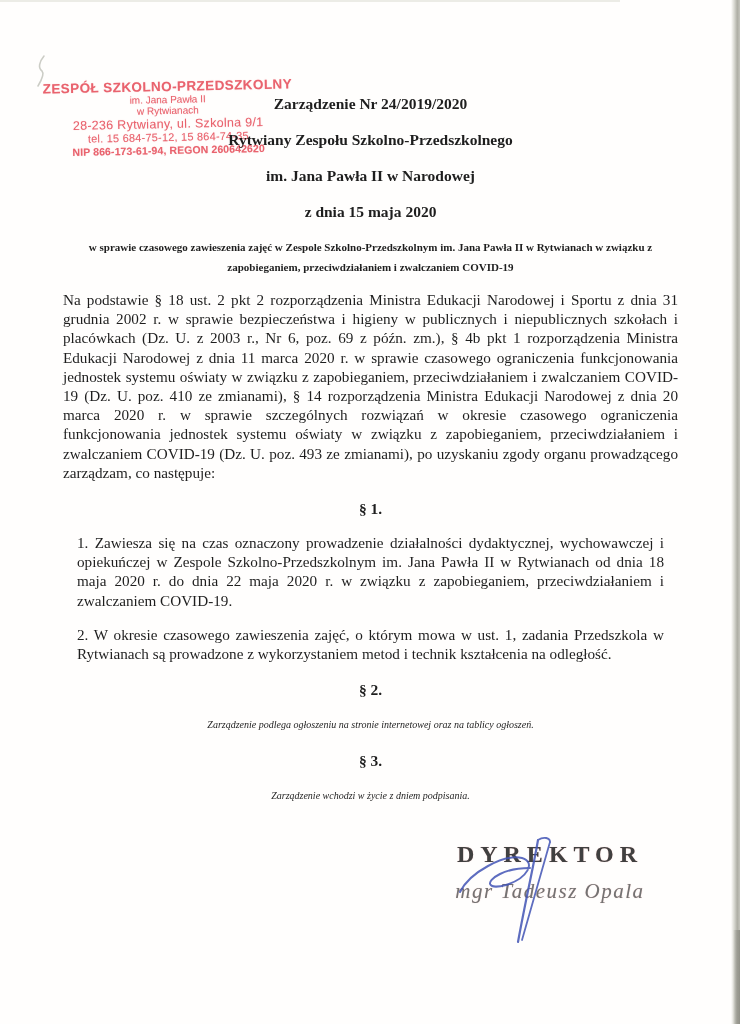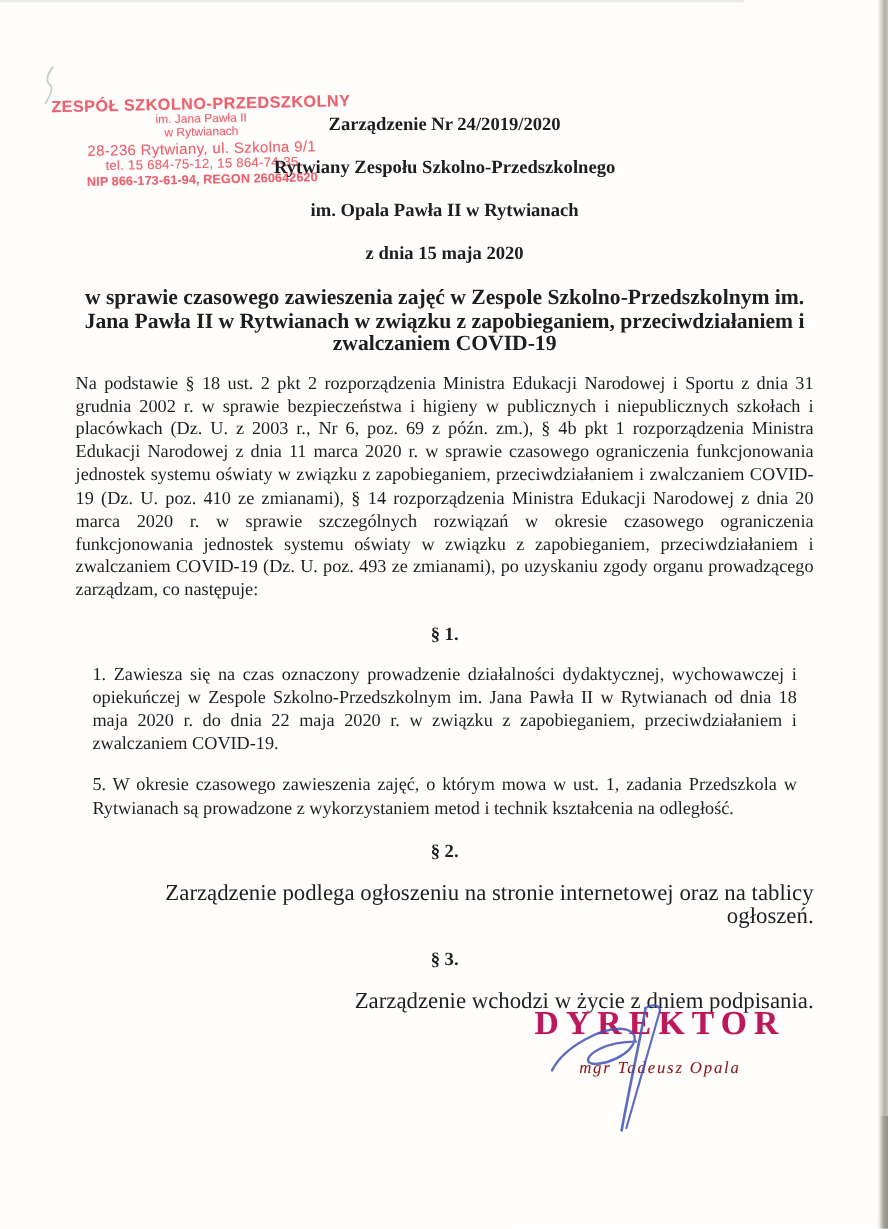--- a/index.html
+++ b/index.html
@@ -34,35 +34,35 @@
   .stamp .l1 { font-size:13.5px; line-height:15px; font-weight:bold; letter-spacing:0.4px; }
   .stamp .l2 { font-size:10px;  line-height:11px; }
   .stamp .l3 { font-size:10px;  line-height:11px; }
   .stamp .l4 { font-size:12.5px; line-height:14px; margin-top:1px; letter-spacing:0.3px; }
   .stamp .l5 { font-size:11px;  line-height:12.5px; letter-spacing:0.2px; }
   .stamp .l6 { font-size:10.5px; line-height:12px; font-weight:bold; letter-spacing:0.1px; }
 
   
   .content { position:absolute; left:63px; top:94px; width:615px; }
   .h-line  { text-align:center; font-weight:bold; font-size:15.5px; line-height:19px; margin:0 0 17px; }
-  .subject { text-align:center; font-weight:bold; font-size:18px; line-height:19.5px; margin:4px 0 0; }
+  .subject { text-align:center; font-weight:bold; font-size:11px; line-height:19.5px; margin:4px 0 0; }
   .intro   { text-align:justify; font-size:15.2px; line-height:19.2px; margin:13px 0 0; }
   .intro b { font-weight:normal; }
   .sec-symbol { text-align:center; font-weight:bold; font-size:15.5px; line-height:19px; margin:17px 0 0; }
   .para    { text-align:justify; font-size:15.2px; line-height:19.2px; margin:15px 14px 0; }
-  .para-plain { text-align:right; font-size:19px; line-height:19.2px; margin:16px 0 0; }
+  .para-plain { text-align:center; font-size:10px; line-height:19.2px; margin:16px 0 0;font-style:italic; }
 
   
   .sig { position:absolute; left:438px; top:842px; width:224px; text-align:center; }
   .sig-title {
-    color:#be185d; font-size:28px; line-height:24px; font-weight:bold;
+    color:#404040; font-size:24px; line-height:24px; font-weight:bold;
     letter-spacing:6px; text-shadow:0 0 1px rgba(207,74,69,0.35);
   }
   .sig-name {
-    color:#7f1d1d; font-size:14px; line-height:20px; font-style:italic;
+    color:#737373; font-size:21px; line-height:20px; font-style:italic;
     letter-spacing:1.5px; margin-top:15px; text-shadow:0 0 1px rgba(207,74,69,0.3);
   }
   .sig-ink { position:absolute; left:8px; top:-12px; pointer-events:none; }
 </style>
 </head>
 <body>
 
 <div class="page">
 
   <div class="edge-top"></div>
@@ -78,30 +78,30 @@
     <div class="l2">im. Jana Pawła II</div>
     <div class="l3">w Rytwianach</div>
     <div class="l4">28-236 Rytwiany, ul. Szkolna 9/1</div>
     <div class="l5">tel. 15 684-75-12, 15 864-74-35</div>
     <div class="l6">NIP 866-173-61-94, REGON 260642620</div>
   </div>
 
   <div class="content">
     <div class="h-line">Zarządzenie Nr 24/2019/2020</div>
     <div class="h-line">Rytwiany Zespołu Szkolno-Przedszkolnego</div>
-    <div class="h-line">im. Opala Pawła II w Rytwianach</div>
+    <div class="h-line">im. Jana Pawła II w Narodowej</div>
     <div class="h-line">z dnia 15 maja 2020</div>
 
     <div class="subject">w sprawie czasowego zawieszenia zajęć w Zespole Szkolno-Przedszkolnym im. Jana Pawła II w Rytwianach  w związku z zapobieganiem, przeciwdziałaniem i zwalczaniem COVID-19</div>
 
     <p class="intro"><span>Na podstawie § 18 ust. 2 pkt 2 rozporządzenia Ministra Edukacji Narodowej i Sportu z dnia 31 grudnia 2002 r. w sprawie bezpieczeństwa i higieny w publicznych i niepublicznych szkołach i placówkach (Dz. U. z 2003 r., Nr 6, poz. 69 z późn. zm.), § 4b pkt 1 rozporządzenia Ministra Edukacji Narodowej z dnia 11 marca 2020 r. w sprawie czasowego ograniczenia funkcjonowania jednostek systemu oświaty w związku z zapobieganiem, przeciwdziałaniem i zwalczaniem COVID-19 (Dz. U. poz. 410 ze zmianami), § 14 rozporządzenia Ministra Edukacji Narodowej z dnia 20 marca 2020 r. w sprawie szczególnych rozwiązań w okresie czasowego ograniczenia funkcjonowania jednostek systemu oświaty w związku z zapobieganiem, przeciwdziałaniem i zwalczaniem COVID-19 (Dz. U. poz. 493 ze zmianami), po uzyskaniu zgody organu prowadzącego </span><b>zarządzam, co następuje:</b></p>
 
     <div class="sec-symbol">§ 1.</div>
     <p class="para">1. Zawiesza się na czas oznaczony prowadzenie działalności dydaktycznej, wychowawczej i opiekuńczej w Zespole Szkolno-Przedszkolnym im. Jana Pawła II w Rytwianach  od dnia 18 maja 2020 r. do dnia 22 maja 2020 r.  w związku z zapobieganiem, przeciwdziałaniem i zwalczaniem COVID-19.</p>
-    <p class="para">5. W okresie czasowego zawieszenia zajęć, o którym mowa w ust. 1, zadania Przedszkola w Rytwianach  są prowadzone z wykorzystaniem metod i technik kształcenia na odległość.</p>
+    <p class="para">2. W okresie czasowego zawieszenia zajęć, o którym mowa w ust. 1, zadania Przedszkola w Rytwianach  są prowadzone z wykorzystaniem metod i technik kształcenia na odległość.</p>
 
     <div class="sec-symbol">§ 2.</div>
     <p class="para-plain">Zarządzenie podlega ogłoszeniu na stronie internetowej  oraz na tablicy ogłoszeń.</p>
 
     <div class="sec-symbol">§ 3.</div>
     <p class="para-plain">Zarządzenie wchodzi w życie z dniem podpisania.</p>
   </div>
 
   <div class="sig">
     <div class="sig-title">DYREKTOR</div>

